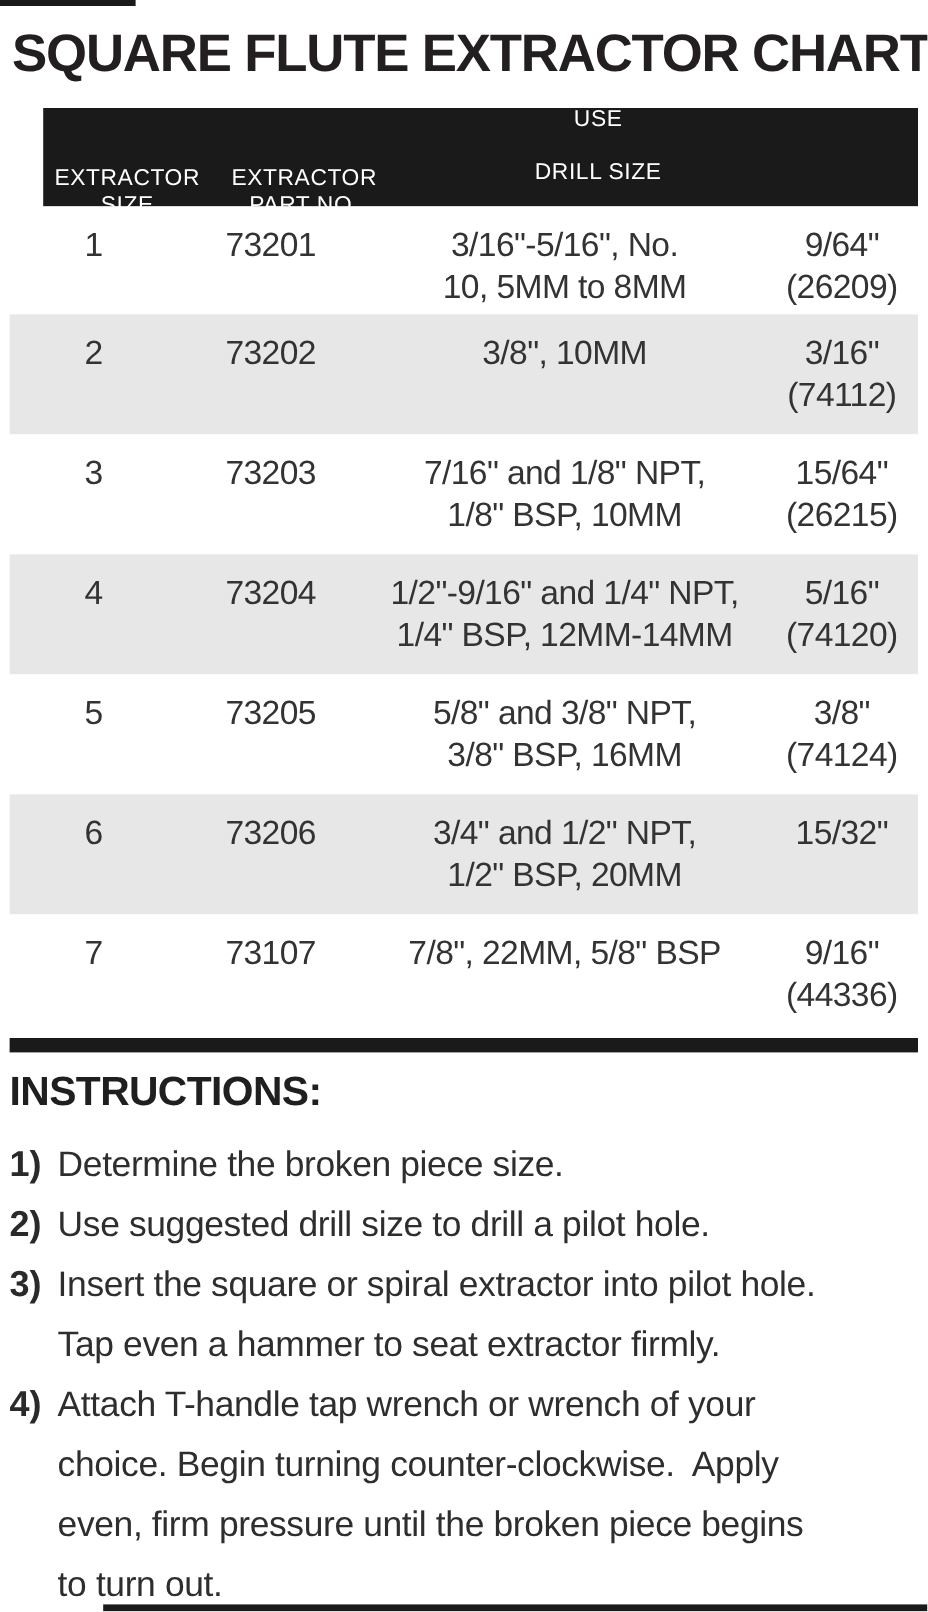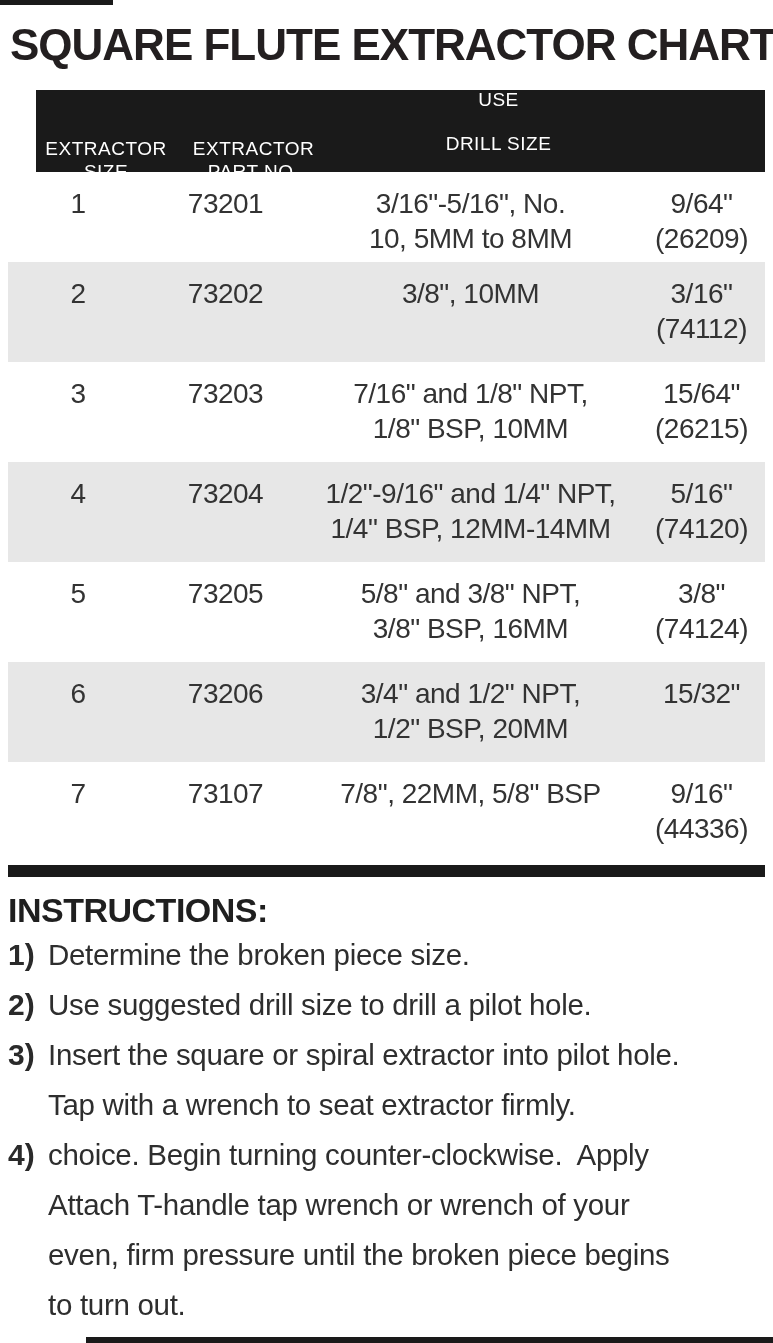--- a/index.html
+++ b/index.html
@@ -52,20 +52,21 @@
   }
   
   .section-rule {
     position:absolute; top:865px; left:8px; width:757px; height:12px;
     background:#1a1a1a;
   }
   
   .instructions { position:absolute; top:891px; left:8px; width:757px; }
   .instructions-heading {
     font-size:34px; font-weight:bold; color:#1f1f1f; letter-spacing:-0.5px;
+    margin-bottom:16px;
   }
   .step {
     display:grid; grid-template-columns:40px 1fr; align-items:start;
   }
   .step-num {
     font-weight:bold; font-size:30px; line-height:50px; color:#2a2a2a;
   }
   .step-line {
     font-size:29.5px; line-height:50px; color:#2e2e2e;
     letter-spacing:-0.3px; white-space:pre-wrap;
@@ -205,29 +206,29 @@
       <span class="step-num">2)</span>
       <div>
         <div class="step-line">Use suggested drill size to drill a pilot hole.</div>
       </div>
     </div>
 
     <div class="step">
       <span class="step-num">3)</span>
       <div>
         <div class="step-line">Insert the square or spiral extractor into pilot hole.</div>
-        <div class="step-line">Tap with a wrench to seat extractor firmly.</div>
+        <div class="step-line">Tap even a hammer to seat extractor firmly.</div>
       </div>
     </div>
 
     <div class="step">
       <span class="step-num">4)</span>
       <div>
+        <div class="step-line">Attach T-handle tap wrench or wrench of your</div>
         <div class="step-line">choice. Begin turning counter-clockwise.  Apply</div>
-        <div class="step-line">Attach T-handle tap wrench or wrench of your</div>
         <div class="step-line">even, firm pressure until the broken piece begins</div>
         <div class="step-line">to turn out.</div>
       </div>
     </div>
   </div>
 
   <div class="bottom-edge-bar"></div>
 
 </div>
 

